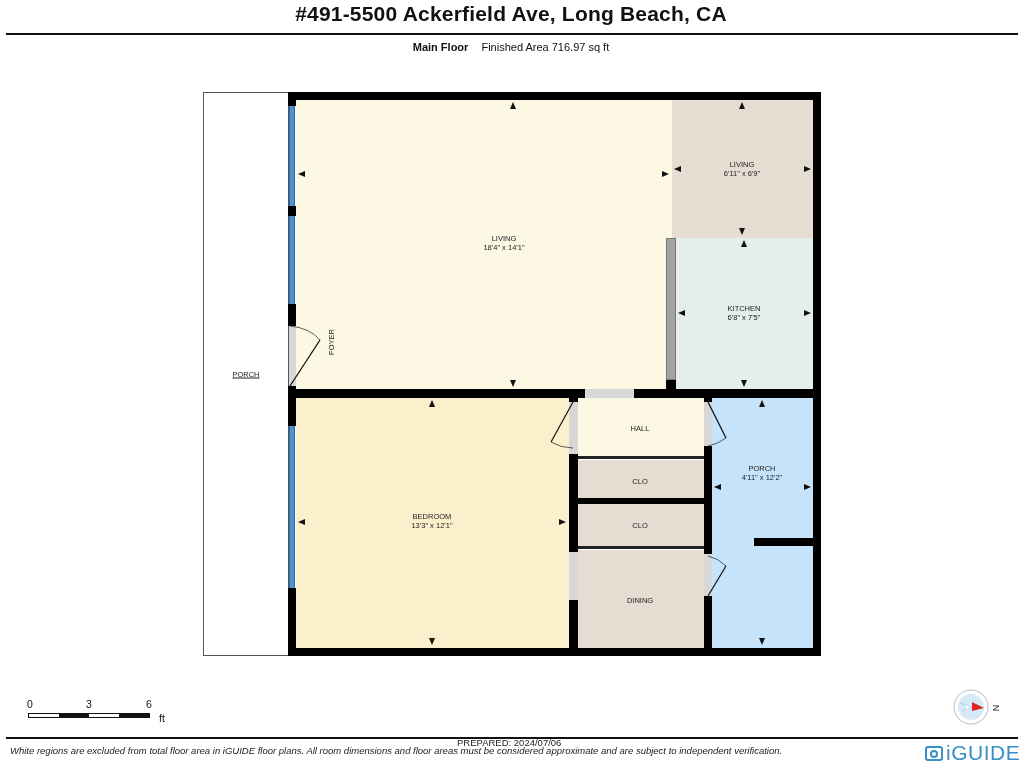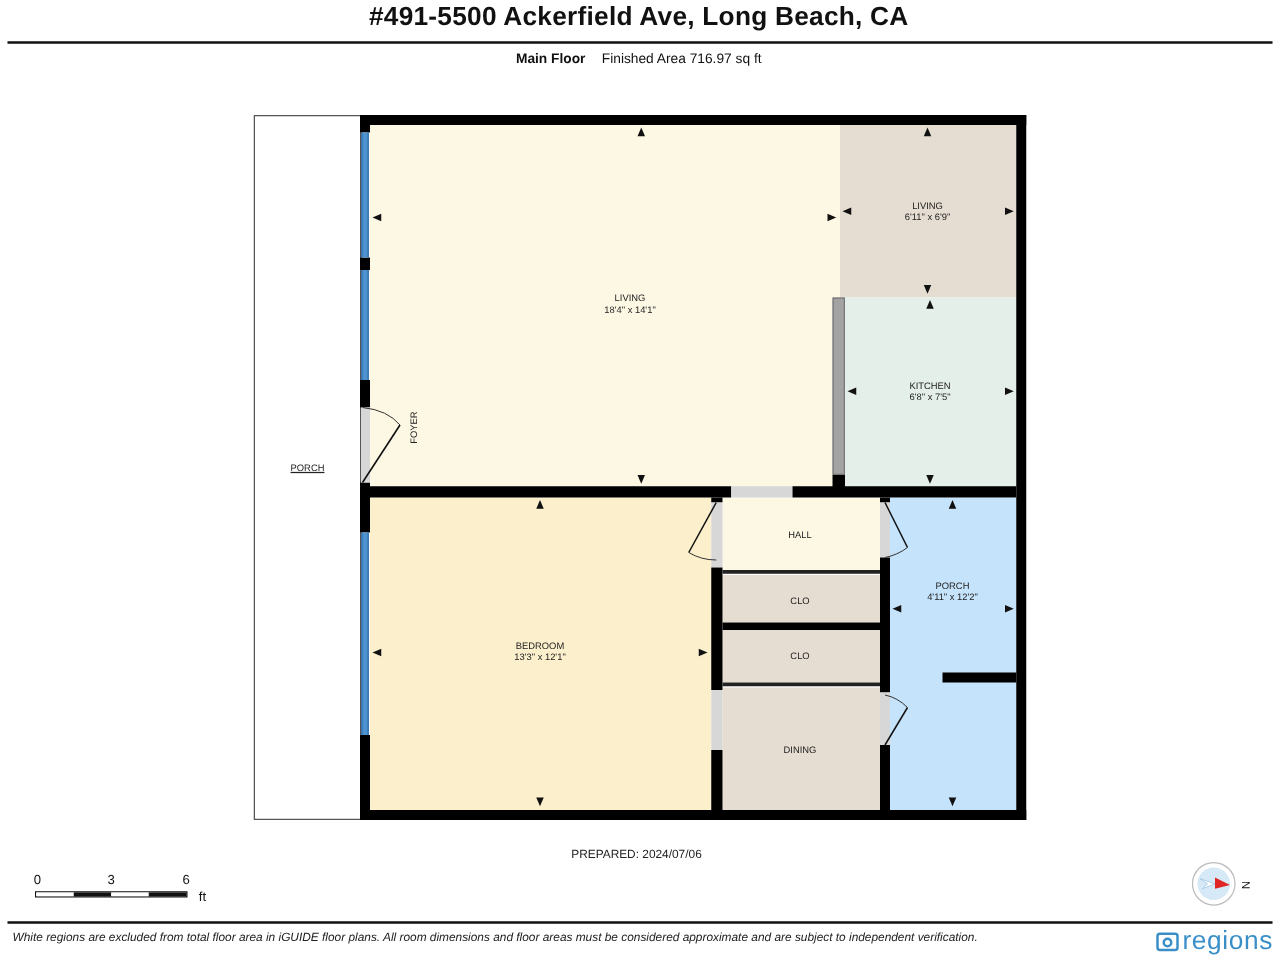--- a/index.html
+++ b/index.html
@@ -13,21 +13,21 @@
   .wall { position:absolute; background:#000; }
   .win { position:absolute; background:#4e93cf; border-left:1px solid #2b6aa3; border-right:1px solid #2b6aa3; box-sizing:border-box; }
   .gap { position:absolute; background:#d7d7d7; }
   .rlabel { position:absolute; text-align:center; font-size:7.5px; line-height:9px; color:#222; transform:translate(-50%,-50%); white-space:nowrap; }
   .arrow { position:absolute; width:0; height:0; }
   .ar-u { border-left:3px solid transparent; border-right:3px solid transparent; border-bottom:7px solid #111; }
   .ar-d { border-left:3px solid transparent; border-right:3px solid transparent; border-top:7px solid #111; }
   .ar-l { border-top:3px solid transparent; border-bottom:3px solid transparent; border-right:7px solid #111; }
   .ar-r { border-top:3px solid transparent; border-bottom:3px solid transparent; border-left:7px solid #111; }
   .foot { left:10px; top:745px; font-size:9.5px; color:#222;font-style:italic; }
-  .prepared { left:457px; top:678px; font-size:9.5px; color:#222; }
+  .prepared { left:457px; top:737px; font-size:9.5px; color:#222; }
   .brand { left:924px; top:741px; font-size:21px; color:#3a8fc8; letter-spacing:0.5px; }
   .scale-num { position:absolute; font-size:10.5px; color:#111; }
 </style>
 </head>
 <body>
 
 <div class="abs title">#491-5500 Ackerfield Ave, Long Beach, CA</div>
 <div class="abs hr" style="top:33px;"></div>
 <div class="abs subtitle">
   <b>Main Floor</b>
@@ -191,14 +191,14 @@
   <span class="abs" style="left:41px;top:15px;font-size:9px;transform:rotate(90deg);">N</span>
 </div>
 
 <div class="abs hr" style="top:737px;"></div>
 <div class="abs foot">White regions are excluded from total floor area in iGUIDE floor plans. All room dimensions and floor areas must be considered approximate and are subject to independent verification.</div>
 <div class="abs brand" style="display:flex;align-items:center;">
   <svg width="20" height="20" style="margin-right:2px;">
     <rect x="2" y="4" width="16" height="13" rx="2" fill="none" stroke="#3a8fc8" stroke-width="2"></rect>
     <circle cx="10" cy="11" r="3" fill="none" stroke="#3a8fc8" stroke-width="2"></circle>
   </svg>
-  <span>regions</span>
+  <span>iGUIDE</span>
 </div>
 
 </body></html>

